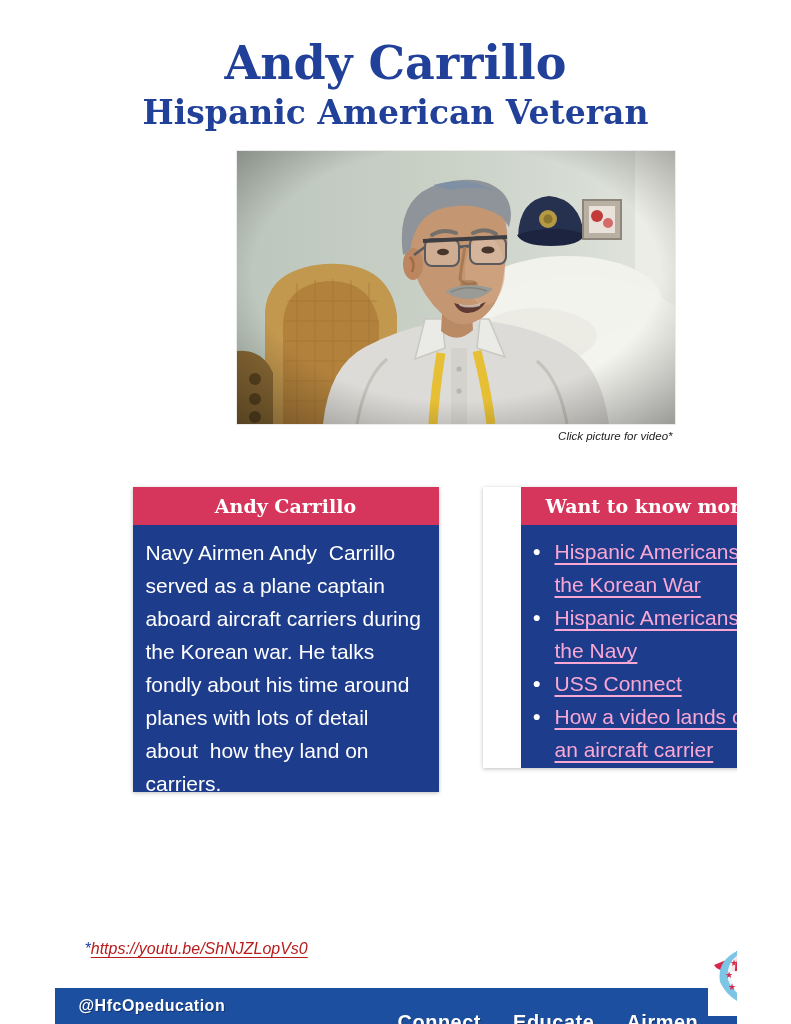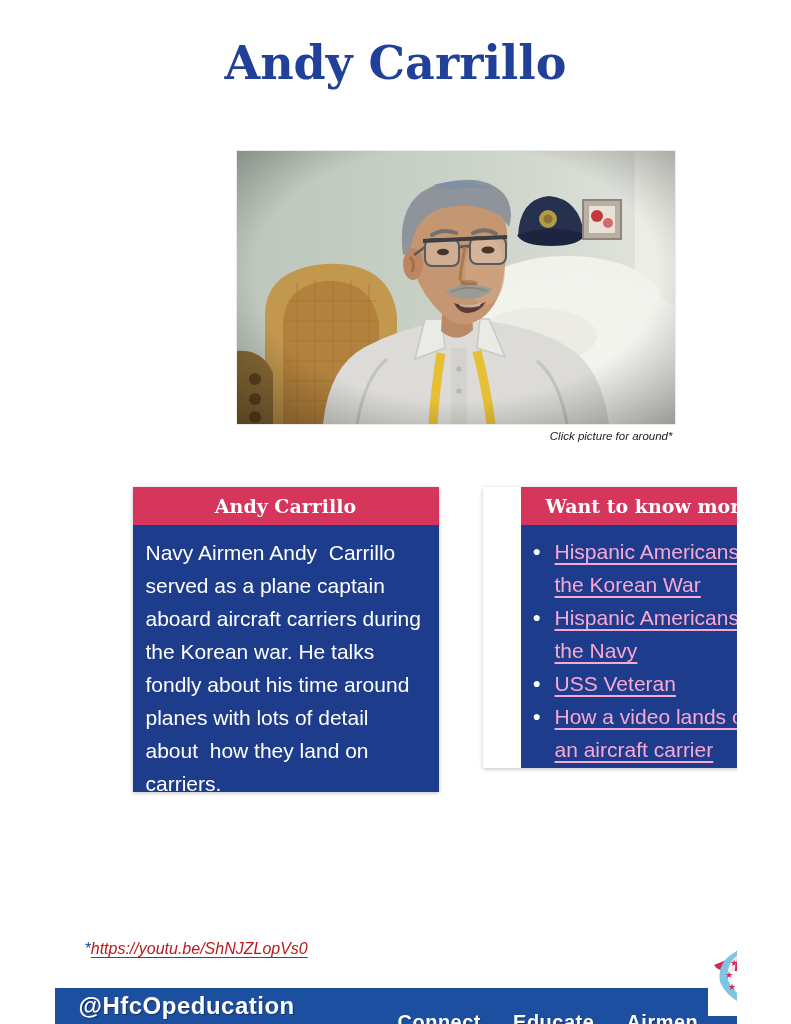--- a/index.html
+++ b/index.html
@@ -33,36 +33,37 @@
   .bullet { position:absolute; left:0; top:0; font-size:14px; }
   .links-body a { color:#f9a8d4; text-decoration:underline; text-underline-offset:4px; text-decoration-thickness:2px; cursor:pointer; }
 
   
   .video-url { position:absolute; top:940px; left:30px; font-size:16px; font-style:italic; color:#21409a; }
   .video-url a { color:#b91c1c; text-decoration:underline; text-underline-offset:3px; cursor:pointer; }
 
   
   .footer { position:absolute; top:988px; left:0; width:791px; height:36px; background:#1d4fa0; }
   .footer .handle { position:absolute; left:24px; top:0; line-height:36px; color:#ffffff;
-                    font-weight:bold; font-size:24px; letter-spacing:0.5px;
+                    font-weight:bold; font-size:16px; letter-spacing:0.5px;
                     text-shadow:1px 1px 0 rgba(10,30,70,0.55); }
   .footer .tagline { position:absolute; left:343px; top:16px; line-height:36px; display:flex; gap:26px;
                      color:#ffffff; font-weight:bold; font-size:20px; letter-spacing:0.5px;
                      text-shadow:1px 1px 0 rgba(10,30,70,0.55); }
 
   
   .logo { position:absolute; top:862px; left:653px; width:138px; height:154px; background:#ffffff; }
   .logo svg { display:block; }
 </style>
 </head>
 <body>
 
 <div class="page">
 
   <h1 class="title">Andy Carrillo</h1>
+  <h2 class="subtitle">Hispanic American Veteran</h2>
 
   <div class="photo">
     <svg width="438" height="273" viewBox="0 0 438 273">
       <defs>
         <linearGradient id="wall" x1="0" y1="0" x2="1" y2="0">
           <stop offset="0" stop-color="#bcc6bc"></stop>
             <stop offset="0.55" stop-color="#ccd3c9"></stop>
             <stop offset="1" stop-color="#e3e6df"></stop>
         </linearGradient>
         <radialGradient id="vig" cx="0.5" cy="0.45" r="0.75">
@@ -156,42 +157,42 @@
         <path d="M228,96 Q224,118 223,128 Q228,136 239,132" stroke="#a97b55" stroke-width="3" fill="none"></path>
         <ellipse cx="232" cy="133" rx="9" ry="4" fill="#9c6f49" opacity="0.55"></ellipse>
         <path d="M208,140 Q231,129 256,138 Q246,148 231,148 Q217,148 208,140 Z" fill="#9a9a96"></path>
         <path d="M214,141 Q231,133 250,140" stroke="#83837f" stroke-width="1.5" fill="none"></path>
         <path d="M217,152 Q232,158 249,151 Q241,163 229,162 Q221,161 217,152 Z" fill="#5e3a34"></path>
         <path d="M222,153 Q232,156 244,152 L243,155 Q232,158 223,155 Z" fill="#e8ded2" opacity="0.7"></path>
       </g>
       <rect width="438" height="273" fill="url(#vig)"></rect>
     </svg>
   </div>
-  <div class="caption">Click picture for around*</div>
+  <div class="caption">Click picture for video*</div>
 
   <section class="box bio-box">
     <div class="box-header">Andy Carrillo</div>
     <div class="box-body bio-body">Navy Airmen Andy  Carrillo served as a plane captain aboard aircraft carriers during the Korean war. He talks fondly about his time around planes with lots of detail about  how they land on carriers.</div>
   </section>
 
   <section class="box links-box">
     <div class="box-header">Want to know more?</div>
     <div class="box-body links-body">
       <ul>
         <li>
           <span class="bullet">●</span>
           <a href="#">Hispanic Americans in the Korean War</a>
         </li>
         <li>
           <span class="bullet">●</span>
           <a href="#">Hispanic Americans in the Navy</a>
         </li>
         <li>
           <span class="bullet">●</span>
-          <a href="#">USS Veteran</a>
+          <a href="#">USS Connect</a>
         </li>
         <li>
           <span class="bullet">●</span>
           <a href="#">How a video lands on an aircraft carrier</a>
         </li>
       </ul>
     </div>
   </section>
 
   <div class="video-url">

